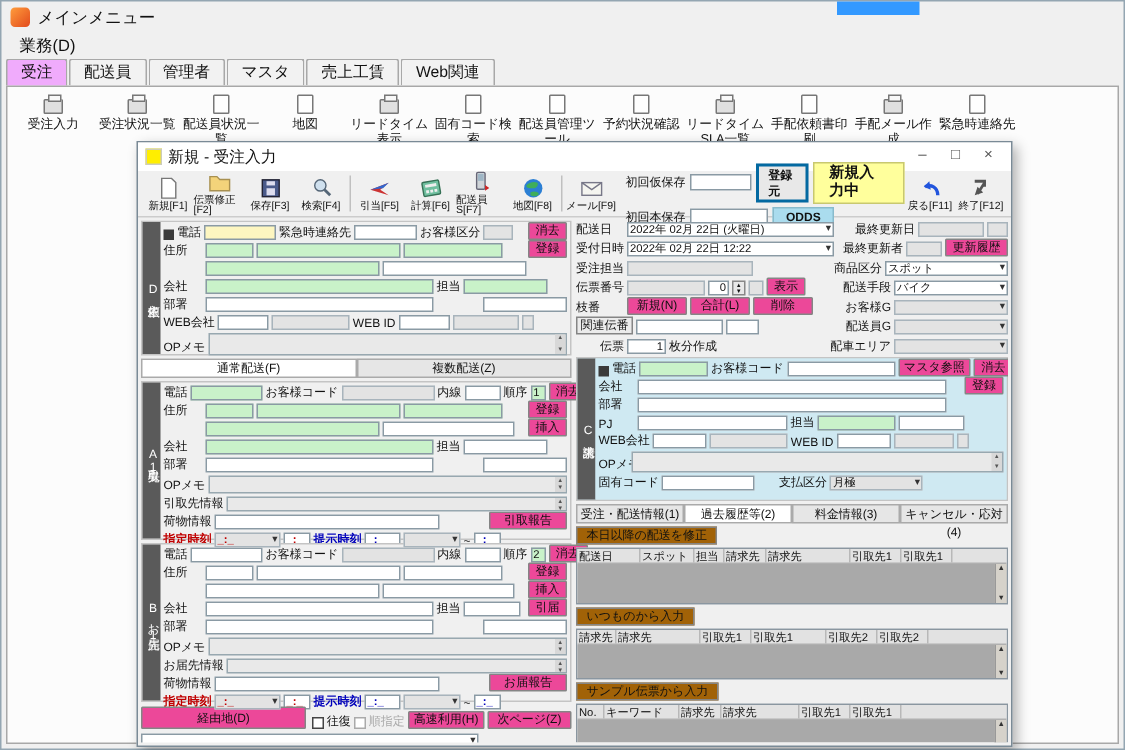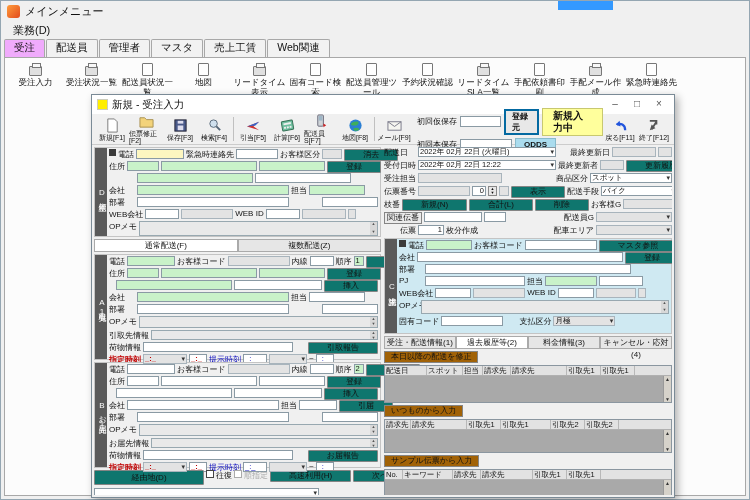--- a/index.html
+++ b/index.html
@@ -33,28 +33,28 @@
 .sv-in{width:52px;height:11px;border:1px solid #8a9aa4;background:#fff}
 .srcl{border:2px solid #0369a1;background:#e8e8e8;padding:0 6px;font-weight:bold;font-size:8px;line-height:11px}
 .badge-y{background:#ffff9c;border:1px solid #c8c870;font-weight:bold;font-size:10px;padding:1px 10px;line-height:12px}
 .badge-c{background:#aadcee;border:1px solid #8bc;font-weight:bold;font-size:8px;padding:0 8px;line-height:11px;text-align:center}
 .form{position:absolute;left:2px;right:2px;top:52px;bottom:2px;display:flex;gap:3px;overflow:hidden}
 .lcol{width:287px;display:flex;flex-direction:column;gap:2px;min-width:0}
 .rcol{flex:1;display:flex;flex-direction:column;gap:2px;overflow:hidden;min-width:0}
 .grp{display:flex;border:1px solid #c4c4c4;background:#f0f0f0;flex:none}
 .vlbl{width:12px;background:#5a5a5a;color:#fff;font-size:8px;writing-mode:vertical-rl;text-orientation:upright;display:flex;align-items:center;justify-content:center}
 .gb{flex:1;padding:1px 2px 2px;display:flex;flex-direction:column;gap:1px;min-width:0}
-.r{display:flex;align-items:flex-start;gap:2px;height:11px;flex:none}
+.r{display:flex;align-items:flex-end;gap:2px;height:11px;flex:none}
 .l{font-size:8px;white-space:nowrap}
 .tred{color:#c00000;font-weight:bold}
-.tblue{color:#0000bb;font-weight:normal}
+.tblue{color:#0000bb;font-weight:bold}
 .i{height:10px;border:1px solid #8a9aa4;background:#fff;flex:none;font-size:7.5px;line-height:8px;padding:0 1px;overflow:hidden;white-space:nowrap}
 .g{background:#c9f2c9}.y{background:#fdf6c0}.d{background:#e3e3e3;border-color:#a8b4bc}
 .mla{margin-left:auto}
-.btn{height:12px;min-width:26px;background:#0f766e;border:1px solid #858585;font-size:8px;line-height:10px;text-align:center;padding:0 18px;flex:none;border-radius:1px}
+.btn{height:12px;min-width:26px;background:#ec4899;border:1px solid #858585;font-size:8px;line-height:10px;text-align:center;padding:0 3px;flex:none;border-radius:1px}
 .combo{position:relative;padding-right:10px}
 .combo::after{content:"▾";position:absolute;right:1px;top:0;font-size:7px;color:#333}
 .memo{flex:1;height:15px;background:#e9e9e9;border:1px solid #98a8b0;position:relative}
 .updn{position:absolute;right:0;top:0;bottom:0;width:7px;background:#d8d8d8;font-size:4px;color:#555;display:flex;flex-direction:column;align-items:center;justify-content:space-between;line-height:1.2}
 .sq{width:7px;height:7px;background:#3a3a3a;flex:none}
 .subtabs{display:flex;height:13px;flex:none}
 .stab{flex:1;font-size:8px;text-align:center;border:1px solid #aaa;background:#e6e6e6;line-height:12px}
 .stab.on{background:#fff}
 .cpanel .gb{background:#cfe9f2}
 .cpanel{background:#cfe9f2}

